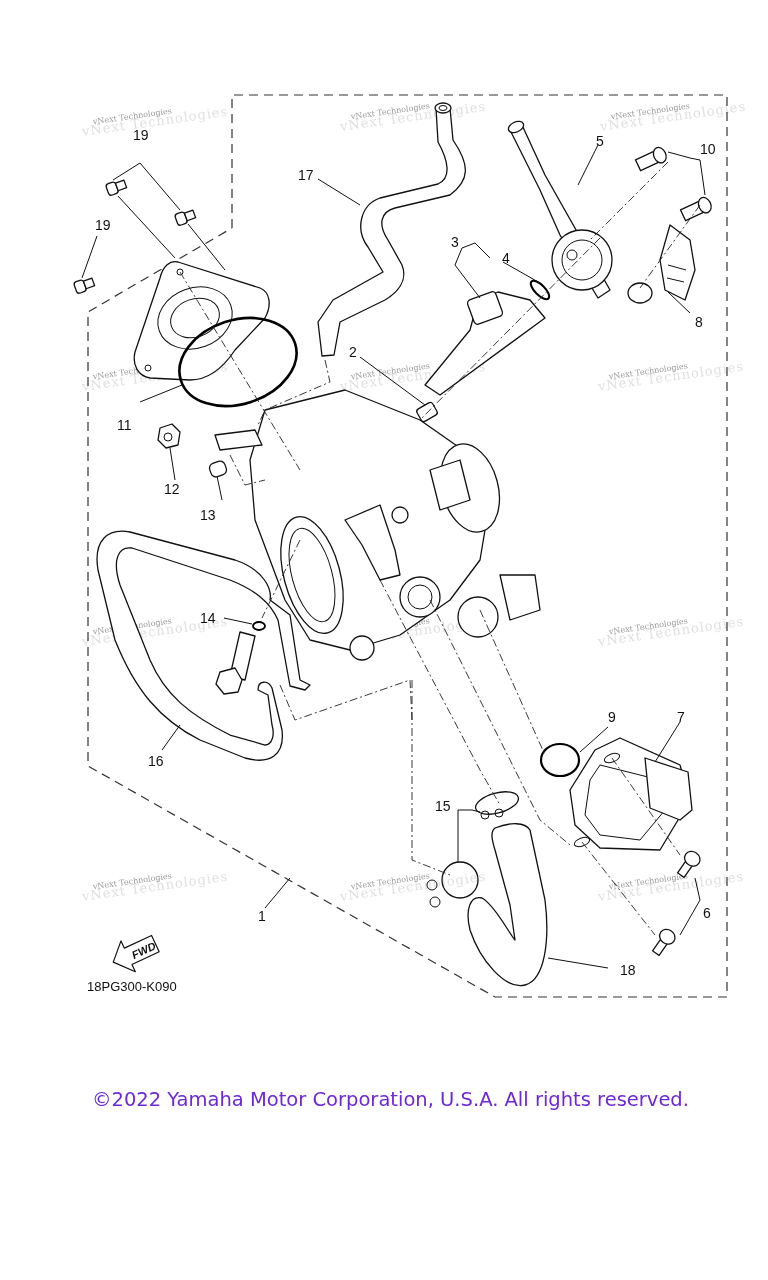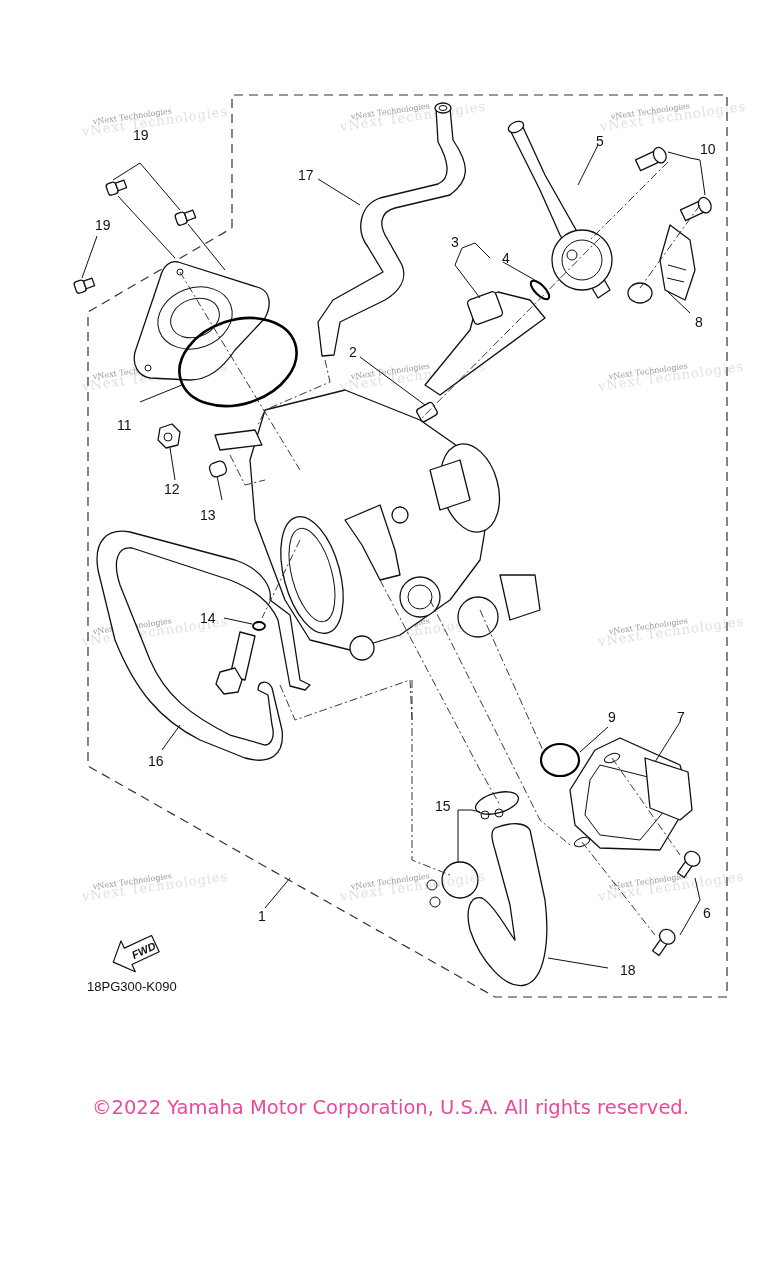--- a/index.html
+++ b/index.html
@@ -7,21 +7,21 @@
   #diagram { position:absolute; left:0; top:0; width:768px; height:1060px; }
   .callout { font-family:"Liberation Sans", sans-serif; font-size:14px; fill:#111; }
   .wm { font-family:"DejaVu Serif", serif; font-size:8px; fill:#9a9a9a; }
   .wm2 { font-family:"DejaVu Serif", serif; font-size:13px; fill:#e0e0e0; letter-spacing:1px; }
   .part { fill:#fff; stroke:#111; stroke-width:1.3; stroke-linejoin:round; stroke-linecap:round; }
   .thin { fill:none; stroke:#111; stroke-width:1; }
   .lead { fill:none; stroke:#111; stroke-width:1; }
   .dash { fill:none; stroke:#333; stroke-width:1.2; stroke-dasharray:9 6; }
   .dashdot { fill:none; stroke:#222; stroke-width:0.9; stroke-dasharray:8 3 2 3; }
   .oring { fill:none; stroke:#000; stroke-width:2.6; }
-  #copyright { position:absolute; left:92px; top:1088px; font-family:"DejaVu Sans", sans-serif; font-size:19.5px; color:#ec4899; white-space:nowrap;margin-top:8px; }
+  #copyright { position:absolute; left:92px; top:1088px; font-family:"DejaVu Sans", sans-serif; font-size:19.5px; color:#6d28d9; white-space:nowrap; }
   #diagram-code { font-family:"Liberation Sans", sans-serif; font-size:13px; fill:#111; }
 </style>
 </head>
 <body>
 
 <svg id="diagram" viewBox="0 0 768 1060" xmlns="http://www.w3.org/2000/svg">
 
   <g>
     <g transform="translate(82,130) rotate(-8)">
         <text class="wm2" x="0" y="6">vNext Technologies</text>

